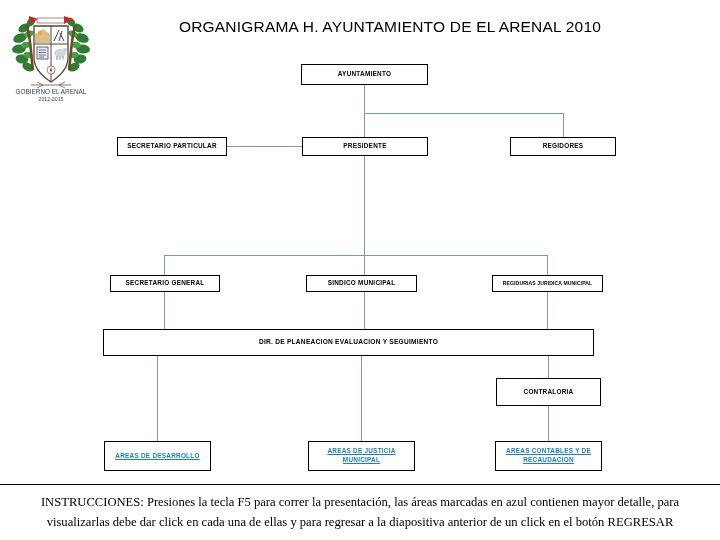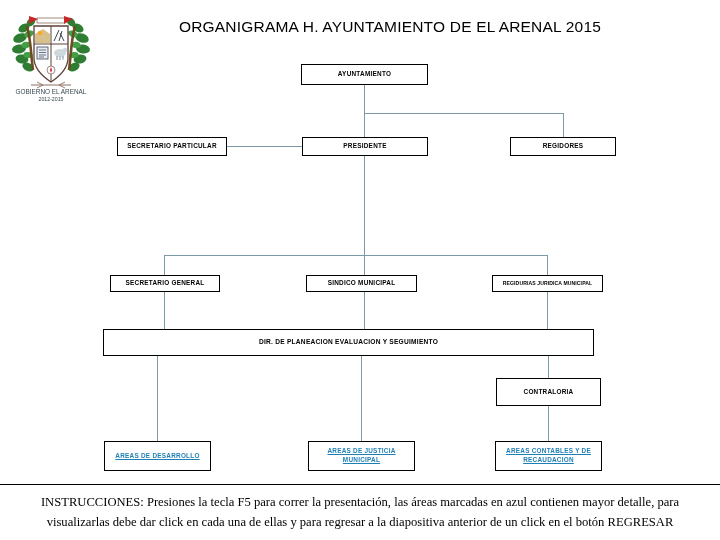--- a/index.html
+++ b/index.html
@@ -196,21 +196,21 @@
 
       <path d="M24 83 L64 83" stroke="#8d6e63" stroke-width="1"></path>
       <path d="M30 80 L36 83 L30 86" fill="none" stroke="#8d6e63" stroke-width="0.9"></path>
       <path d="M58 80 L52 83 L58 86" fill="none" stroke="#8d6e63" stroke-width="0.9"></path>
 
       <text x="44" y="92" font-family="Liberation Sans, sans-serif" font-size="6.4" text-anchor="middle" fill="#37474f">GOBIERNO EL ARENAL</text>
       <text x="44" y="98.5" font-family="Liberation Sans, sans-serif" font-size="5.2" text-anchor="middle" fill="#37474f">2012-2015</text>
     </svg>
   </div>
 
-  <div id="title">ORGANIGRAMA H. AYUNTAMIENTO DE EL ARENAL 2015</div>
+  <div id="title">ORGANIGRAMA H. AYUNTAMIENTO DE EL ARENAL 2010</div>
 
   <div id="wires">
 
     <div class="wire v" style="left:364px; top:85px; height:53px;"></div>
 
     <div class="wire h" style="left:364px; top:113px; width:199px;"></div>
     <div class="wire v" style="left:563px; top:113px; height:25px;"></div>
 
     <div class="wire h" style="left:227px; top:146px; width:75px;"></div>
 

